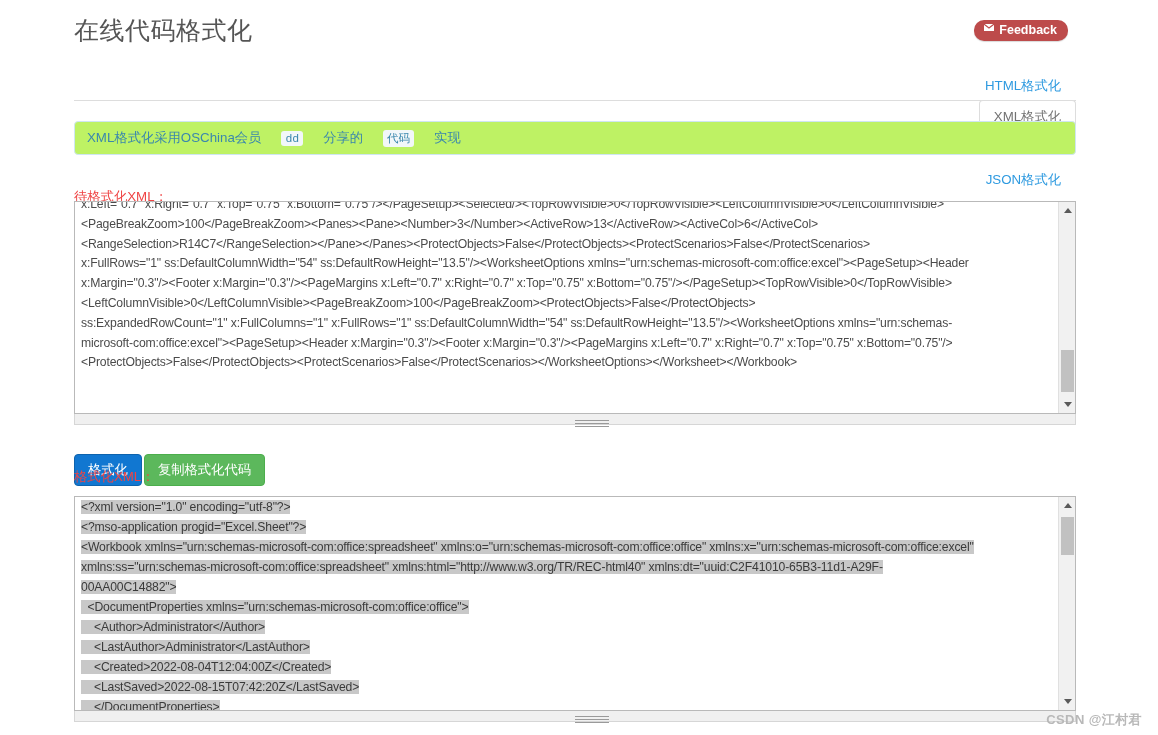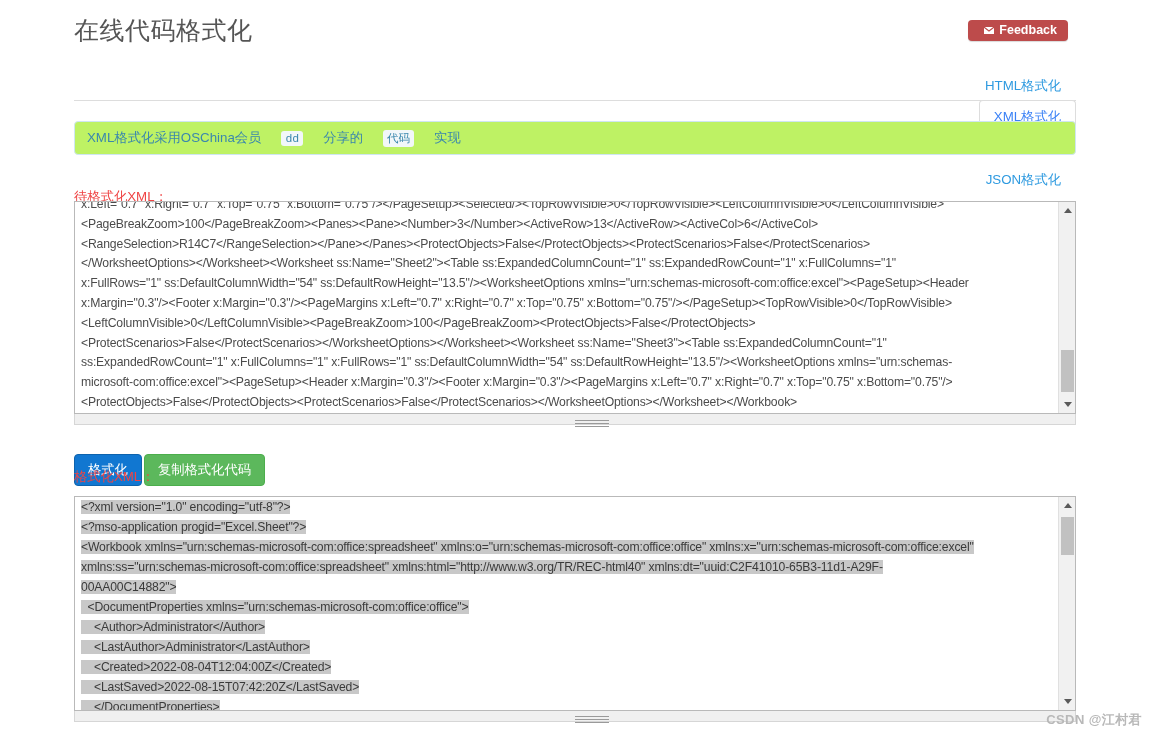--- a/index.html
+++ b/index.html
@@ -30,29 +30,29 @@
     letter-spacing: 0.5px;
   }
 
   .feedback-btn {
     position: absolute;
     right: 8px;
     top: 20px;
     background: #bd4b4b;
     color: #ffffff;
     border: none;
-    border-radius: 4px;
-    padding: 3px 11px 4px 15px;
+    border-radius: 10px;
+    padding: 3px 11px 4px 9px;
     font-size: 12.5px;
     font-weight: bold;
     line-height: 14px;
     cursor: pointer;
     font-family: "Liberation Sans", sans-serif;
     display: flex;
-    align-items: center;
+    align-items: flex-start;
     gap: 4px;
     box-shadow: 0 1px 1px rgba(0,0,0,0.15);
   }
   .env-icon {
     display: inline-block;
     width: 12px; height: 9px;
     position: relative;
     flex: 0 0 auto;
   }
   .env-icon svg { display:block; }
@@ -76,21 +76,21 @@
     padding: 7px 14px 7px 14px;
     line-height: 17px;
     cursor: pointer;
     border: 1px solid transparent;
     border-bottom: none;
     margin-bottom: -1px;
     background: transparent;
     white-space: nowrap;
   }
   .tab.active {
-    color: #3b82f6;
+    color: #737373;
     background: #ffffff;
     border: 1px solid #dddddd;
     border-bottom: 1px solid #ffffff;
     border-top-left-radius: 4px;
     border-top-right-radius: 4px;
     cursor: default;
   }
 
   
   .notice {
@@ -308,25 +308,23 @@
     <span>实现</span>
   </div>
 
   <div class="field-label" id="label-input">待格式化XML：</div>
 
   <div class="codepane" id="input-pane">
     <div class="codepane-inner">
       <div class="codeline">x:Left="0.7" x:Right="0.7" x:Top="0.75" x:Bottom="0.75"/&gt;&lt;/PageSetup&gt;&lt;Selected/&gt;&lt;TopRowVisible&gt;0&lt;/TopRowVisible&gt;&lt;LeftColumnVisible&gt;0&lt;/LeftColumnVisible&gt;</div>
       <div class="codeline">&lt;PageBreakZoom&gt;100&lt;/PageBreakZoom&gt;&lt;Panes&gt;&lt;Pane&gt;&lt;Number&gt;3&lt;/Number&gt;&lt;ActiveRow&gt;13&lt;/ActiveRow&gt;&lt;ActiveCol&gt;6&lt;/ActiveCol&gt;</div>
       <div class="codeline">&lt;RangeSelection&gt;R14C7&lt;/RangeSelection&gt;&lt;/Pane&gt;&lt;/Panes&gt;&lt;ProtectObjects&gt;False&lt;/ProtectObjects&gt;&lt;ProtectScenarios&gt;False&lt;/ProtectScenarios&gt;</div>
-      <div class="codeline">&lt;/WorksheetOptions&gt;&lt;/Worksheet&gt;&lt;Worksheet ss:Name="Sheet2"&gt;&lt;Table ss:ExpandedColumnCount="1" ss:ExpandedRowCount="1" x:FullColumns="1"</div>
       <div class="codeline">x:FullRows="1" ss:DefaultColumnWidth="54" ss:DefaultRowHeight="13.5"/&gt;&lt;WorksheetOptions xmlns="urn:schemas-microsoft-com:office:excel"&gt;&lt;PageSetup&gt;&lt;Header</div>
       <div class="codeline">x:Margin="0.3"/&gt;&lt;Footer x:Margin="0.3"/&gt;&lt;PageMargins x:Left="0.7" x:Right="0.7" x:Top="0.75" x:Bottom="0.75"/&gt;&lt;/PageSetup&gt;&lt;TopRowVisible&gt;0&lt;/TopRowVisible&gt;</div>
       <div class="codeline">&lt;LeftColumnVisible&gt;0&lt;/LeftColumnVisible&gt;&lt;PageBreakZoom&gt;100&lt;/PageBreakZoom&gt;&lt;ProtectObjects&gt;False&lt;/ProtectObjects&gt;</div>
-      <div class="codeline">&lt;ProtectScenarios&gt;False&lt;/ProtectScenarios&gt;&lt;/WorksheetOptions&gt;&lt;/Worksheet&gt;&lt;Worksheet ss:Name="Sheet3"&gt;&lt;Table ss:ExpandedColumnCount="1"</div>
       <div class="codeline">ss:ExpandedRowCount="1" x:FullColumns="1" x:FullRows="1" ss:DefaultColumnWidth="54" ss:DefaultRowHeight="13.5"/&gt;&lt;WorksheetOptions xmlns="urn:schemas-</div>
       <div class="codeline">microsoft-com:office:excel"&gt;&lt;PageSetup&gt;&lt;Header x:Margin="0.3"/&gt;&lt;Footer x:Margin="0.3"/&gt;&lt;PageMargins x:Left="0.7" x:Right="0.7" x:Top="0.75" x:Bottom="0.75"/&gt;</div>
       <div class="codeline">&lt;ProtectObjects&gt;False&lt;/ProtectObjects&gt;&lt;ProtectScenarios&gt;False&lt;/ProtectScenarios&gt;&lt;/WorksheetOptions&gt;&lt;/Worksheet&gt;&lt;/Workbook&gt;</div>
     </div>
     <div class="vscroll">
       <div class="arrow up">
           <div class="tri up"></div>
         </div>
       <div class="thumb" style="top:148px; height:42px;"></div>
       <div class="arrow down">

